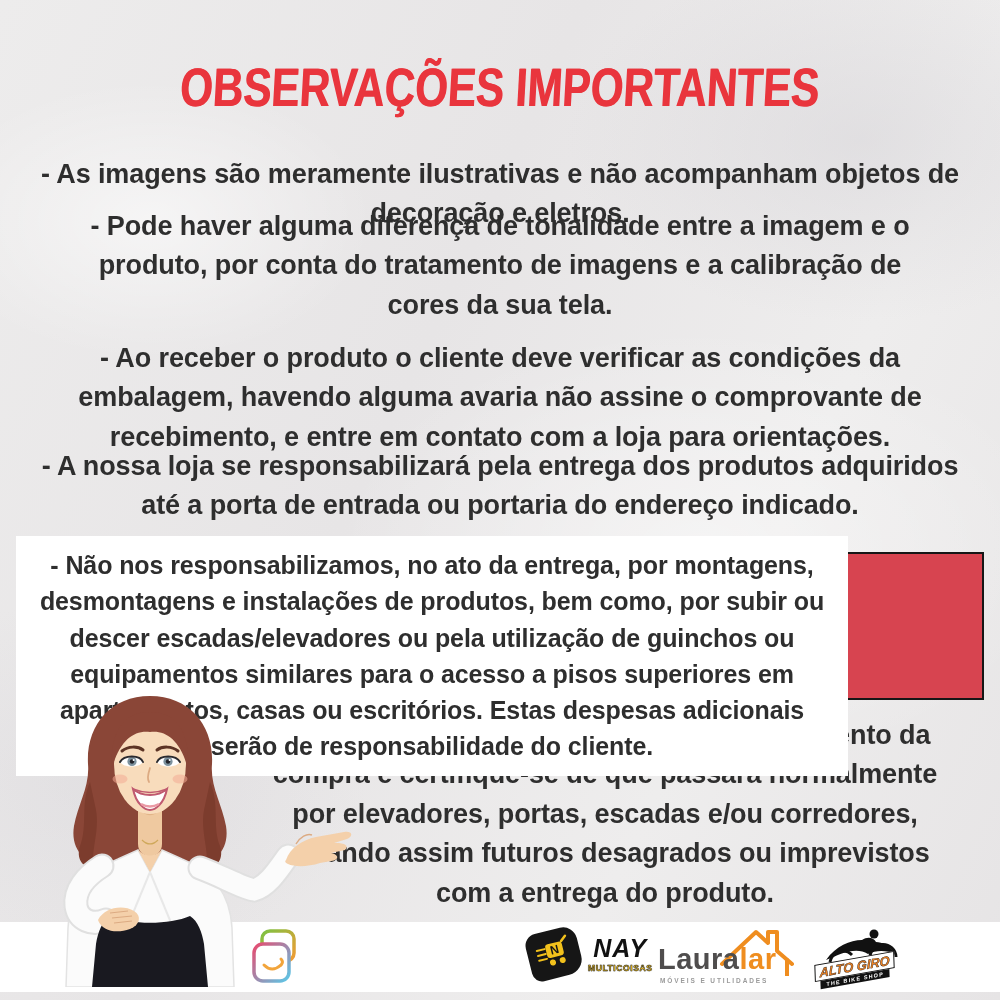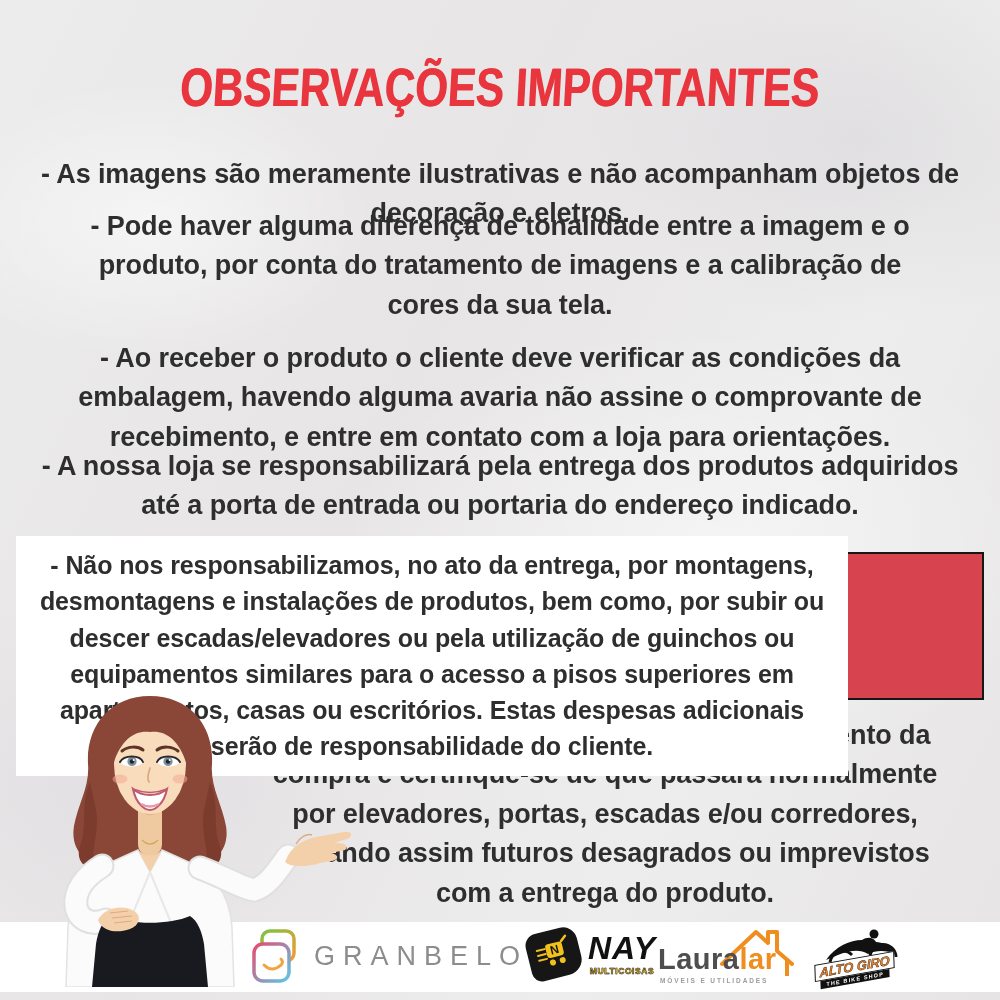--- a/index.html
+++ b/index.html
@@ -58,21 +58,21 @@
     letter-spacing:8px; white-space:nowrap;
   }
 
   
   .nay { left:528px; top:8px; }
   .nay-badge {
     width:52px; height:48px; background:#161616; border-radius:12px 14px 16px 10px;
     transform:rotate(-14deg); display:flex; align-items:center; justify-content:center;
   }
   .nay-text { margin-left:8px; display:flex; flex-direction:column; align-items:center; }
-  .nay-word { font-size:32px; font-weight:800; font-style:italic; color:#111; letter-spacing:1px; line-height:1; }
+  .nay-word { font-size:25px; font-weight:800; font-style:italic; color:#111; letter-spacing:1px; line-height:1; }
   .nay-sub {
     margin-top:2px; font-size:8.5px; font-weight:800; letter-spacing:.6px; color:#f2c11c;
     -webkit-text-stroke:.4px #222; text-shadow:0 0 1px #222;
   }
 
   
   .lauralar { left:658px; top:4px; width:160px; height:62px; position:absolute; }
   .laura-house { position:absolute; right:4px; top:-2px; width:98px; height:52px; }
   .laura-text { position:absolute; left:0; bottom:12px; font-size:29px; font-weight:bold; letter-spacing:.5px; white-space:nowrap;margin-top:36px; }
   .laura-part1 { color:#4f4d4d; }
@@ -127,21 +127,20 @@
           <linearGradient id="gb2" x1="0" y1="0" x2="1" y2="1">
             <stop offset="0" stop-color="#e84a6f"></stop>
               <stop offset="1" stop-color="#5bc8e8"></stop>
           </linearGradient>
         </defs>
         <rect x="12" y="2" width="32" height="30" rx="8" fill="none" stroke="url(#gb1)" stroke-width="3.5"></rect>
         <rect x="4" y="15" width="35" height="37" rx="9" fill="#fff" stroke="url(#gb2)" stroke-width="3.5"></rect>
         <path d="M14,36 q8,8 17,0" fill="none" stroke="#f2a53c" stroke-width="3" stroke-linecap="round"></path>
         <path d="M31,36 q3,-3 0,-6" fill="none" stroke="#f2a53c" stroke-width="3" stroke-linecap="round"></path>
       </svg>
-      <div class="granbelo-word">GRANBELO</div>
     </div>
 
     <div class="logo nay">
       <div class="nay-badge">
         <svg width="40" height="38" viewBox="0 0 40 38">
           <path d="M4,12 L12,12 M4,17 L12,17 M4,22 L12,22" stroke="#f2c11c" stroke-width="2" stroke-linecap="round"></path>
           <rect x="13" y="8" width="17" height="14" rx="3" fill="#f2c11c"></rect>
           <path d="M30,8 L35,4" stroke="#f2c11c" stroke-width="2.5" stroke-linecap="round"></path>
           <text x="21.5" y="19" font-size="12" font-weight="bold" text-anchor="middle" fill="#161616" font-family="Liberation Sans, sans-serif">N</text>
           <circle cx="17" cy="27" r="3" fill="#f2c11c"></circle>

